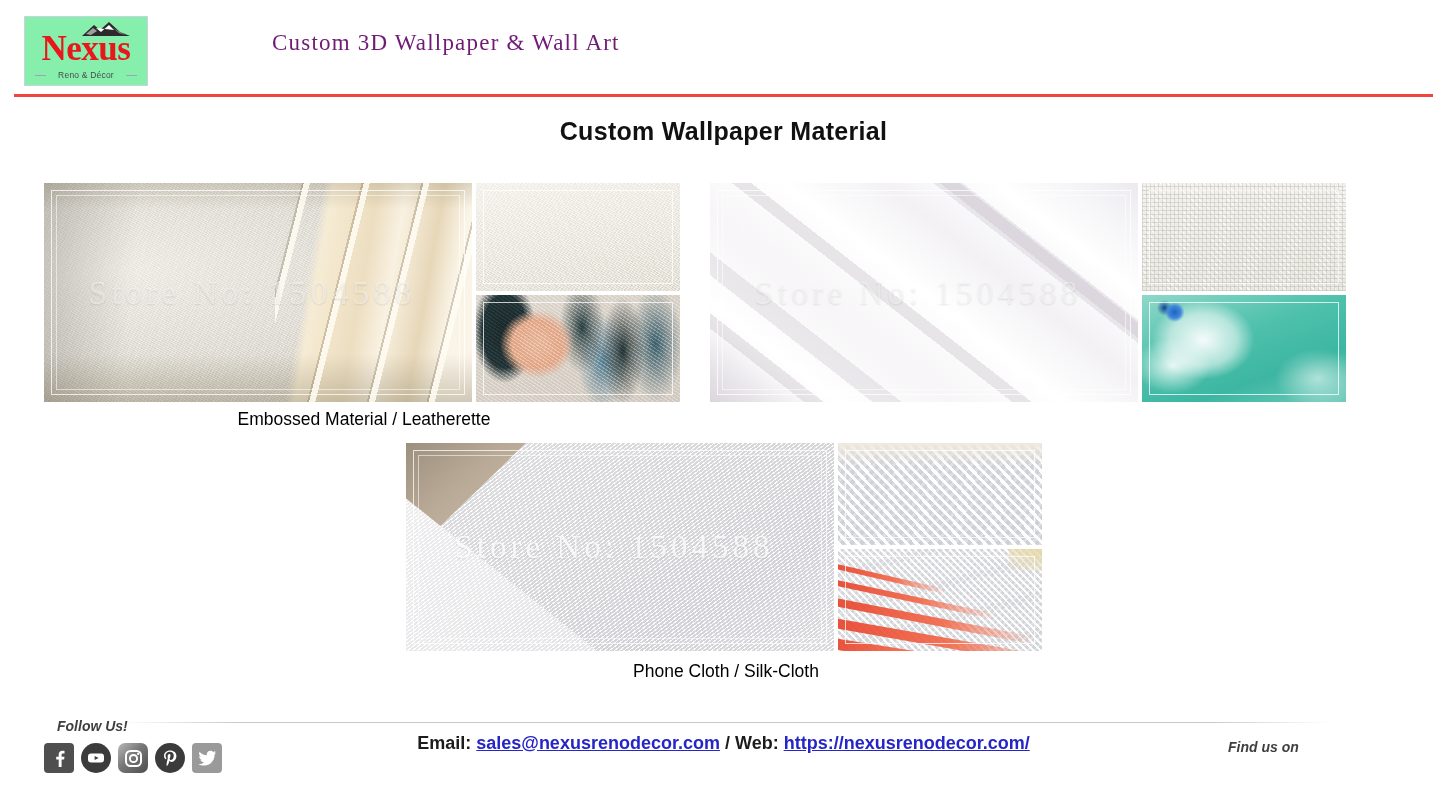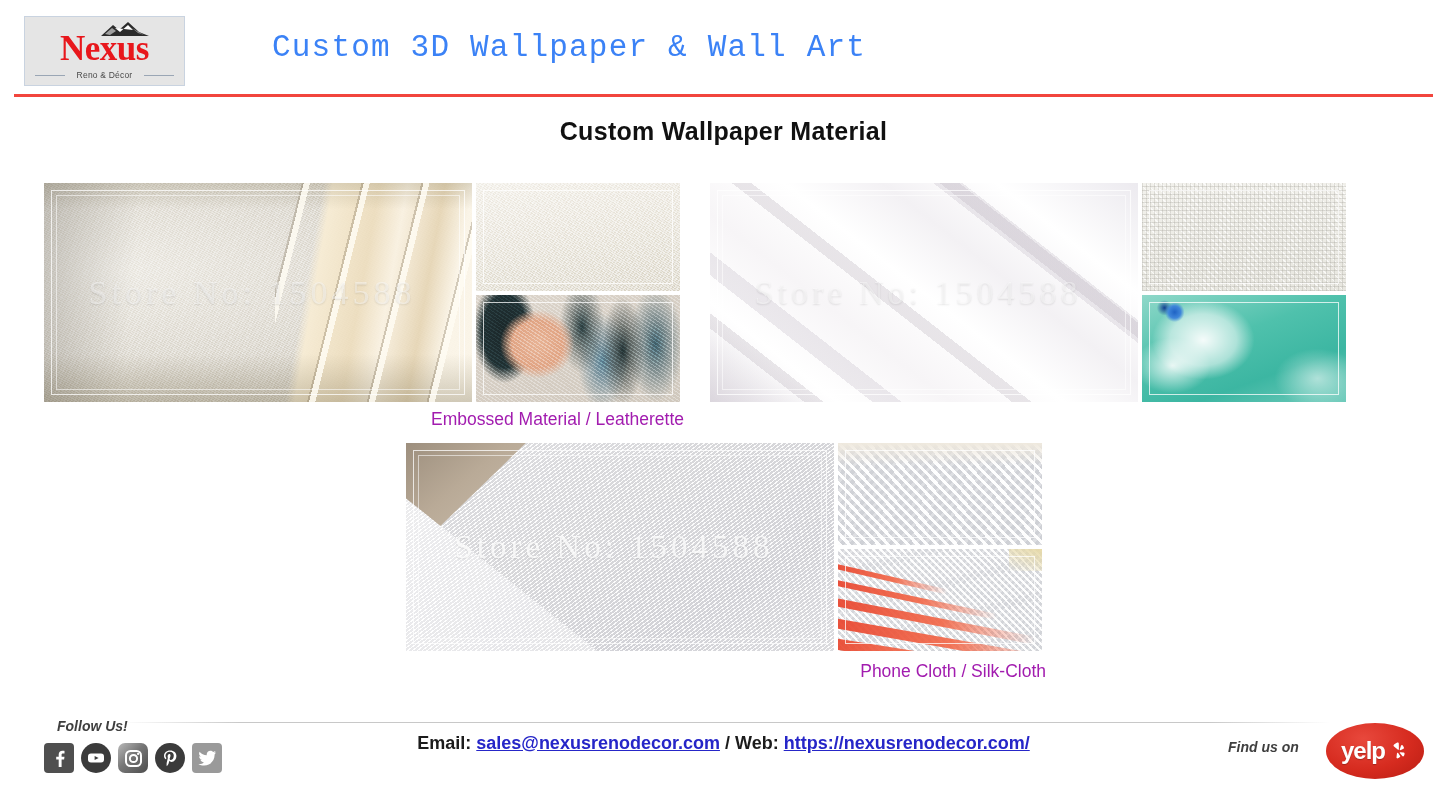--- a/index.html
+++ b/index.html
@@ -24,23 +24,23 @@
   .header {
     position: absolute;
     left: 0; top: 0;
     width: 1447px;
     height: 96px;
   }
 
   .logo-box {
     position: absolute;
     left: 24px; top: 16px;
-    width: 161px; height: 70px;
+    width: 124px; height: 70px;
     border: 1px solid #c9d3e0;
-    background: #e5e5e5;
+    background: #86efac;
   }
   .logo-mountain {
     position: absolute;
     left: 50%; top: 2px;
     transform: translateX(-6px);
     width: 52px; height: 20px;
   }
   .logo-word {
     position: absolute;
     left: 0; right: 0; top: 13px;
@@ -70,25 +70,25 @@
     font-family: "Liberation Sans", sans-serif;
     font-size: 8.5px;
     color: #4a4a4a;
     white-space: nowrap;
     letter-spacing: 0.2px;
   }
 
   .header-title {
     position: absolute;
     left: 272px; top: 30px;
-    font-family: Liberation Mono, monospace;
+    font-family: Liberation Serif, serif;
     font-weight: 300;
-    font-size: 31px;
+    font-size: 23px;
     letter-spacing: 1.2px;
-    color: #3b82f6;
+    color: #701a75;
     white-space: nowrap;
   }
 
   .header-rule {
     position: absolute;
     left: 14px; top: 94px;
     width: 1419px; height: 3px;
     background: #f2453d;
   }
 
@@ -123,24 +123,24 @@
     flex-direction: column;
     gap: 4px;
   }
   .swatch {
     position: relative;
     overflow: hidden;
   }
 
   .caption {
     position: absolute;
-    text-align: right;
+    text-align: center;
     font-family: "Liberation Sans", sans-serif;
     font-size: 17.5px;
-    color: #a21caf;
+    color: #000000;
     white-space: nowrap;
   }
 
   
   .inner-frame::after {
     content: "";
     position: absolute;
     left: 7px; top: 7px; right: 7px; bottom: 7px;
     border: 1px solid rgba(255,255,255,0.75);
     pointer-events: none;
@@ -537,23 +537,14 @@
   <div class="contact">
     <span>Email:</span>
     <a href="#">sales@nexusrenodecor.com</a>
     <span>/</span>
     <span>Web:</span>
     <a href="#">https://nexusrenodecor.com/</a>
   </div>
 
   <div class="find-us">Find us on</div>
 
-  <div class="yelp">
-    <span class="yelp-word">yelp</span>
-    <svg class="yelp-burst" viewBox="0 0 22 22">
-      <path d="M10.2 2.5c0.9-0.3 1.6 0.2 1.6 1.1l0.1 5.3c0 0.9-0.5 1.2-1.2 0.7L7 6.6C6.3 6.1 6.4 5.2 7.1 4.6 7.9 3.8 9.2 2.9 10.2 2.5z" fill="#ffffff"></path>
-      <path d="M13.8 10.1c-0.7 0.4-1.2-0.1-1-0.9l1.2-3.4c0.3-0.8 1.1-0.9 1.7-0.3 0.5 0.5 1 1.3 1.2 2 0.2 0.8-0.2 1.3-0.9 1.6L13.8 10.1z" fill="#ffffff"></path>
-      <path d="M13.6 12.2c-0.8-0.2-1.1 0.5-0.6 1.1l2.3 2.8c0.5 0.6 1.3 0.4 1.7-0.3 0.3-0.6 0.6-1.5 0.6-2.2 0-0.8-0.5-1.1-1.3-1.2L13.6 12.2z" fill="#ffffff"></path>
-      <path d="M11.3 13.2c-0.5-0.6-1.3-0.4-1.4 0.5l-0.4 3.6c-0.1 0.9 0.6 1.3 1.4 1 0.7-0.2 1.5-0.7 2-1.2 0.5-0.5 0.4-1.1-0.1-1.7L11.3 13.2z" fill="#ffffff"></path>
-    </svg>
-  </div>
 
 </div>
 
 </body></html>

